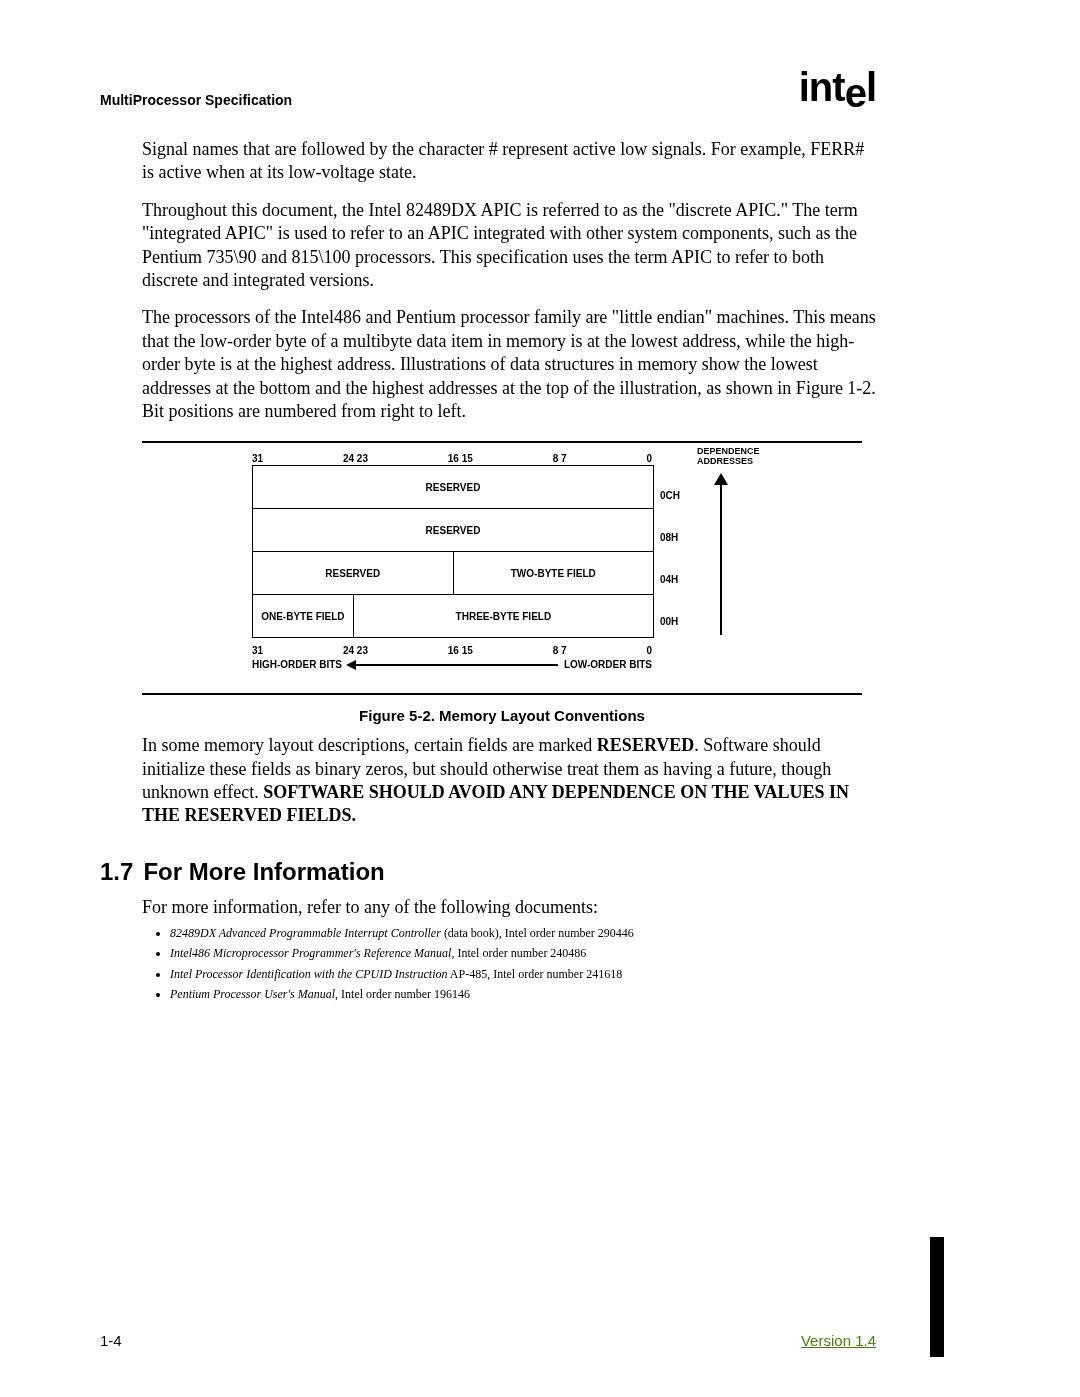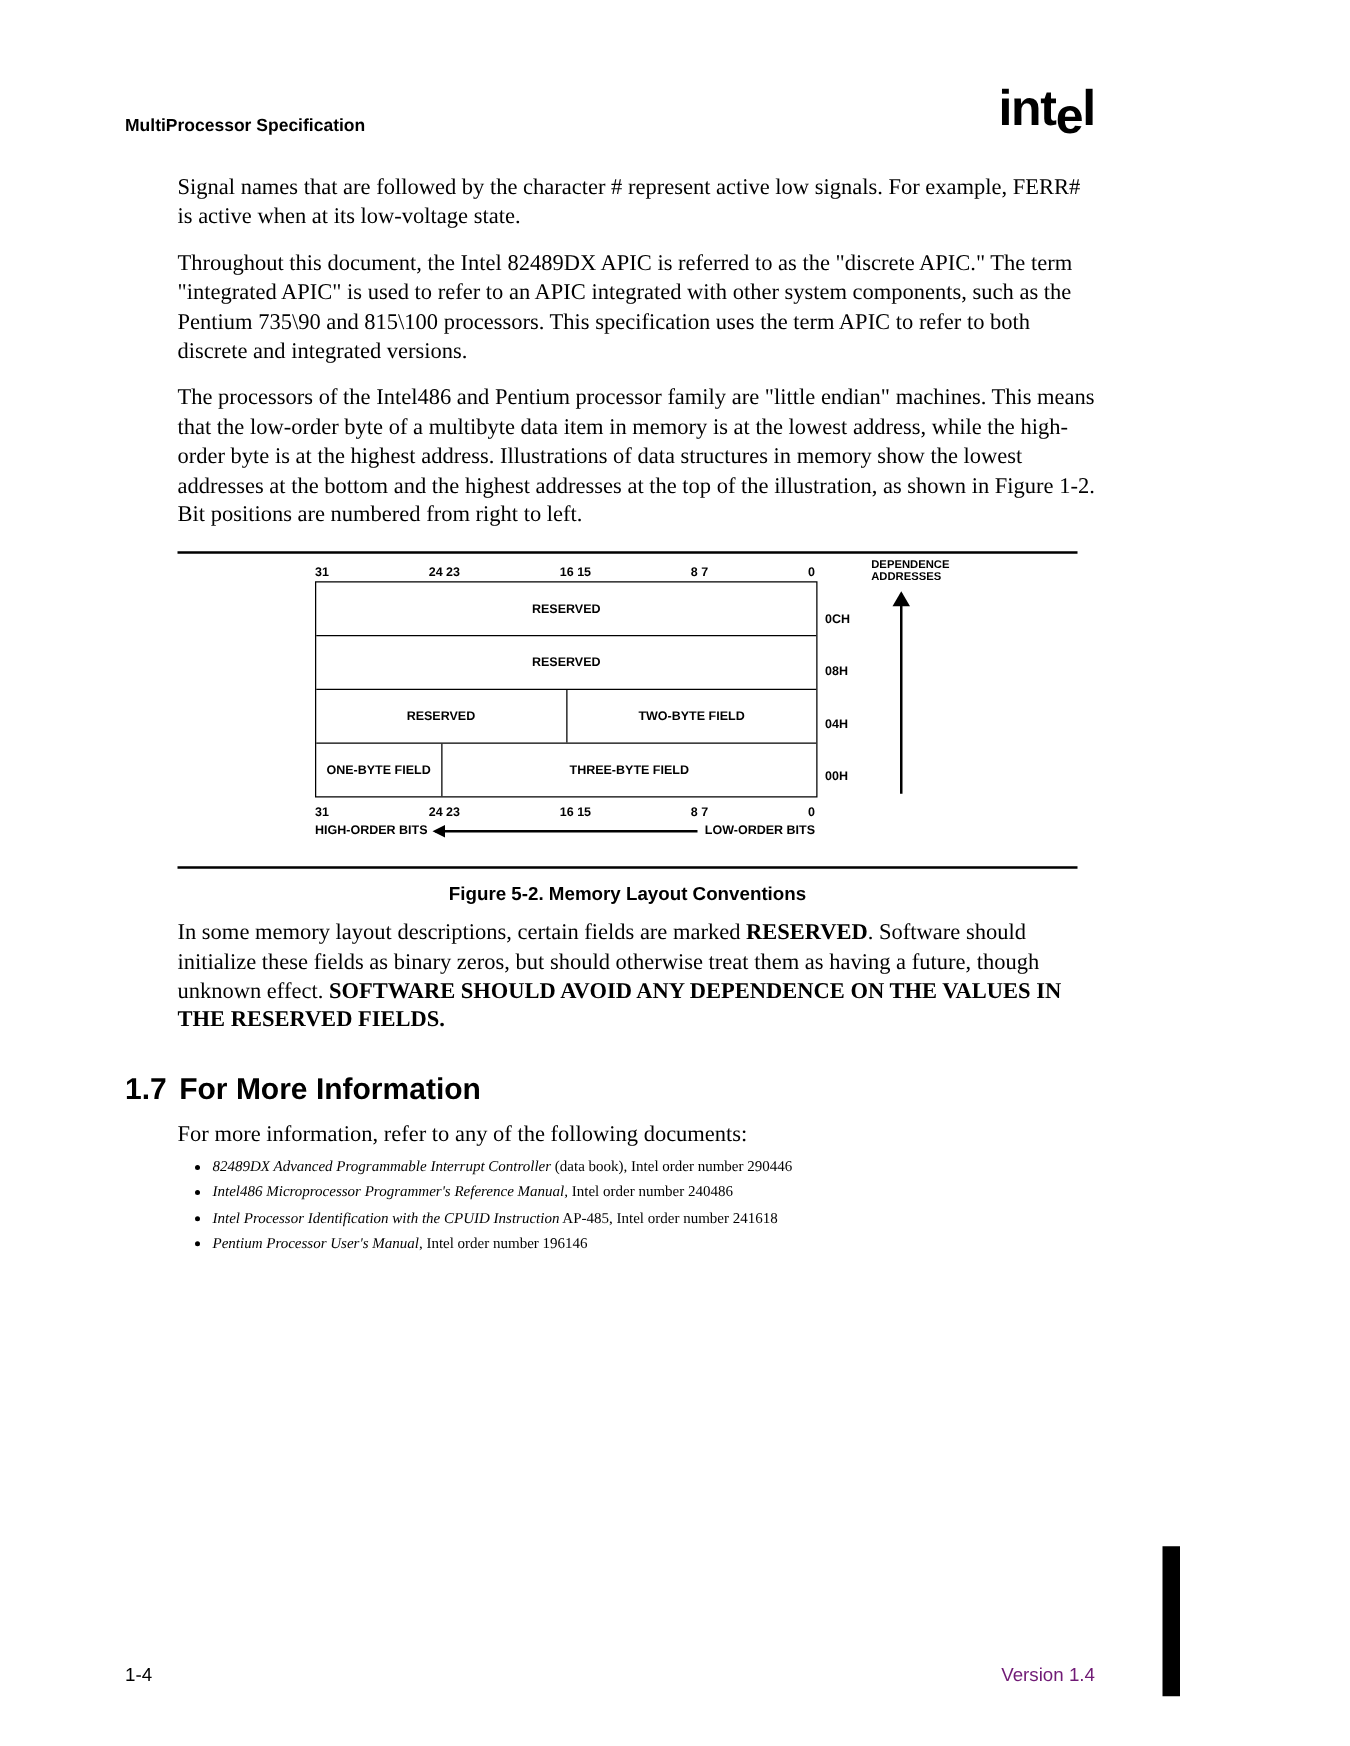--- a/index.html
+++ b/index.html
@@ -186,21 +186,22 @@
     left: 100px;
     right: 100px;
     display: flex;
     justify-content: space-between;
     font-size: 15px;
   }
   .footer .pg {
     font-family: Arial, Helvetica, sans-serif;
   }
   .footer .ver {
-    color: #701a75;
+    color: #4d7c0f;
+    text-decoration: underline;
     font-family: Arial, Helvetica, sans-serif;
   }
   .black-bar {
     position: absolute;
     right: 32px;
     bottom: 40px;
     width: 14px;
     height: 120px;
     background: #000;
   }

